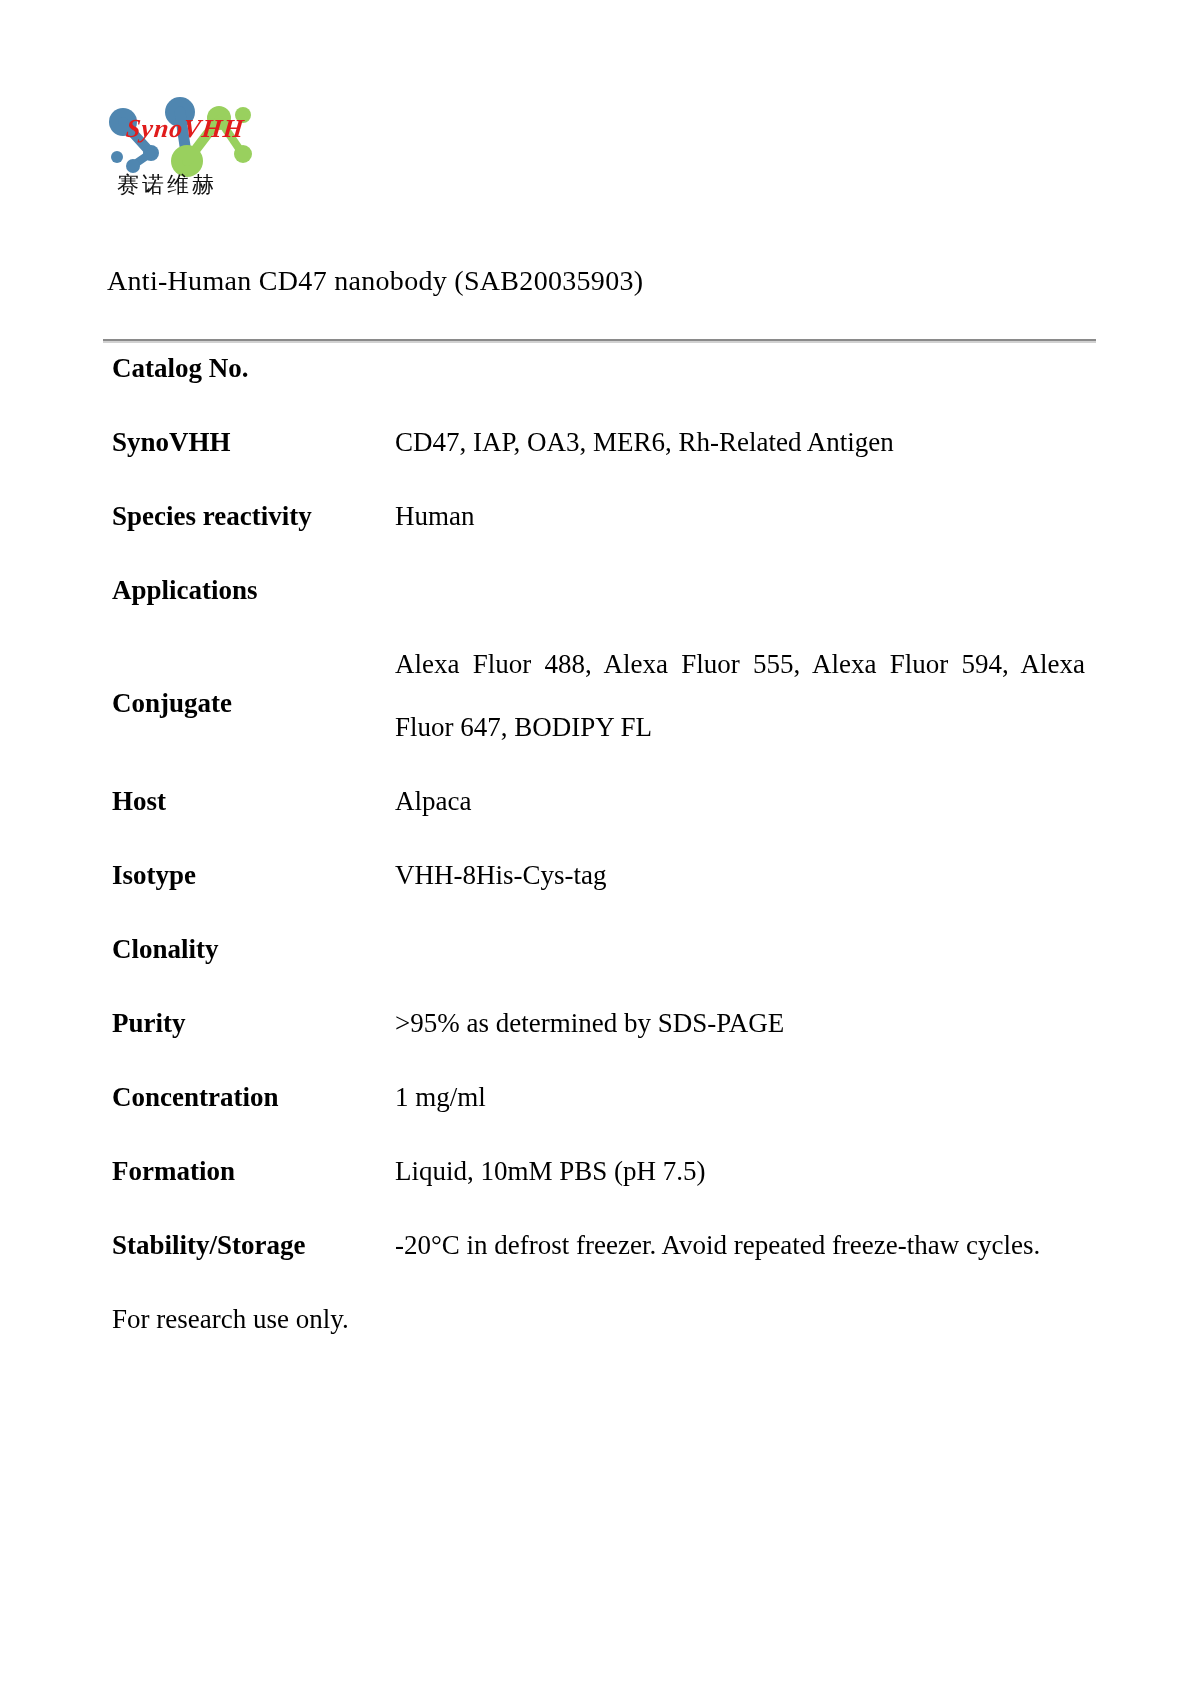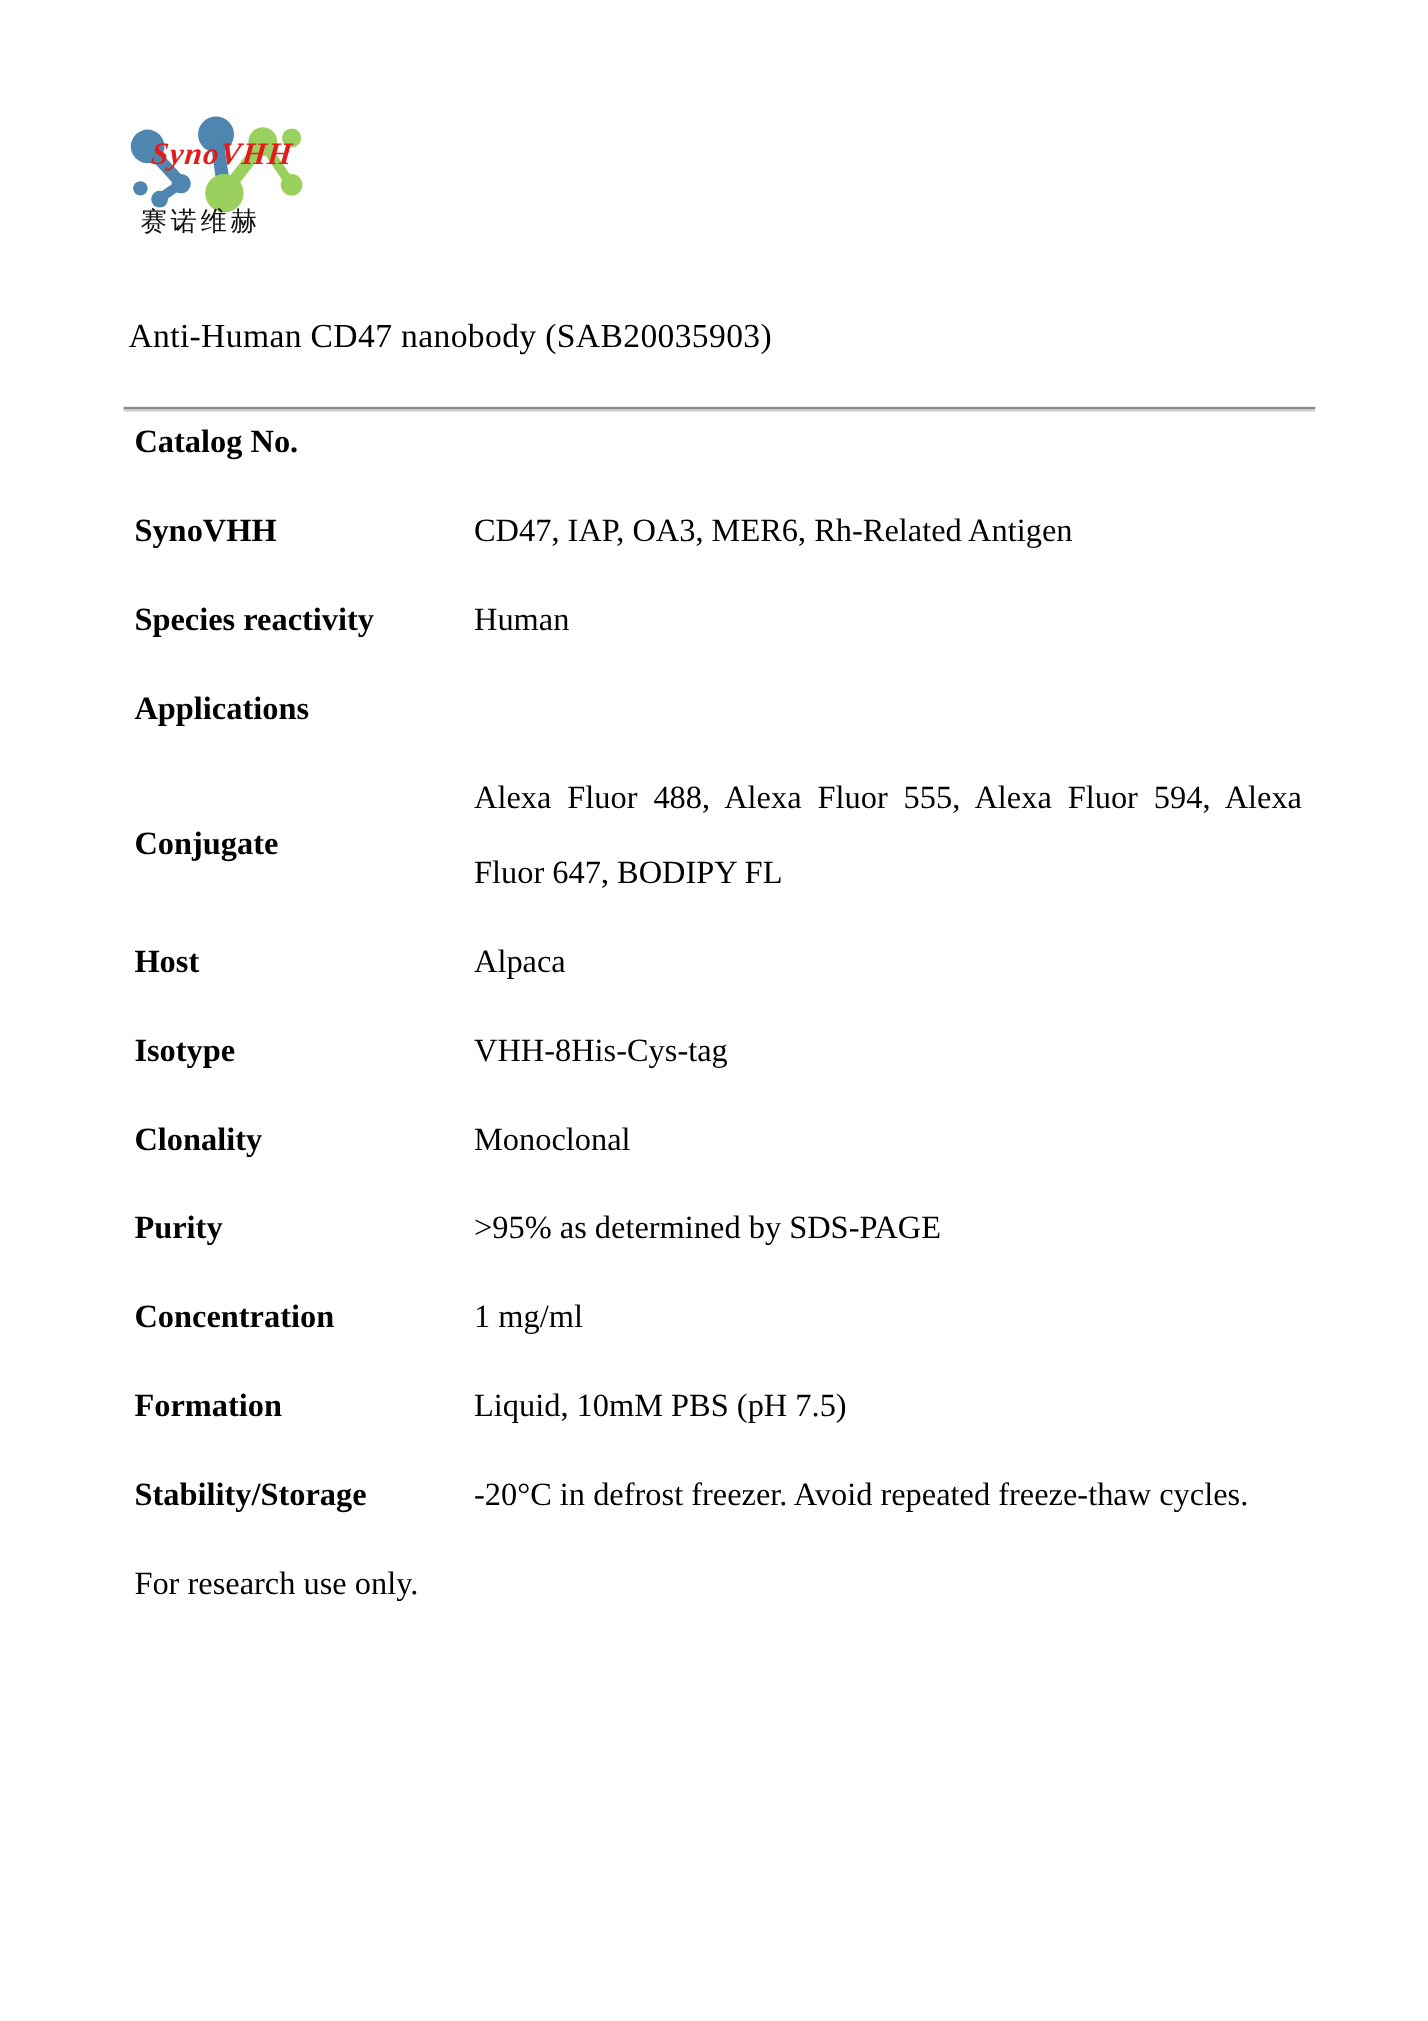--- a/index.html
+++ b/index.html
@@ -151,21 +151,20 @@
     <div class="spec-row">
       <span class="spec-label">Host</span>
       <span class="spec-value">Alpaca</span>
     </div>
     <div class="spec-row">
       <span class="spec-label">Isotype</span>
       <span class="spec-value">VHH-8His-Cys-tag</span>
     </div>
     <div class="spec-row">
       <span class="spec-label">Clonality</span>
-      <span class="spec-value">Monoclonal</span>
     </div>
     <div class="spec-row">
       <span class="spec-label">Purity</span>
       <span class="spec-value">&gt;95% as determined by SDS-PAGE</span>
     </div>
     <div class="spec-row">
       <span class="spec-label">Concentration</span>
       <span class="spec-value">1 mg/ml</span>
     </div>
     <div class="spec-row">

